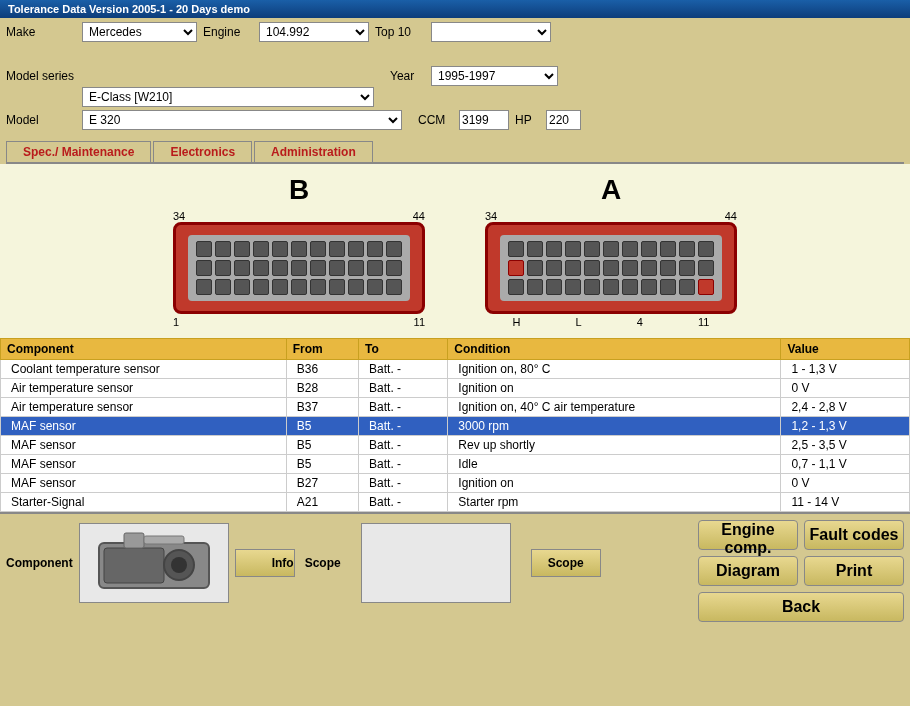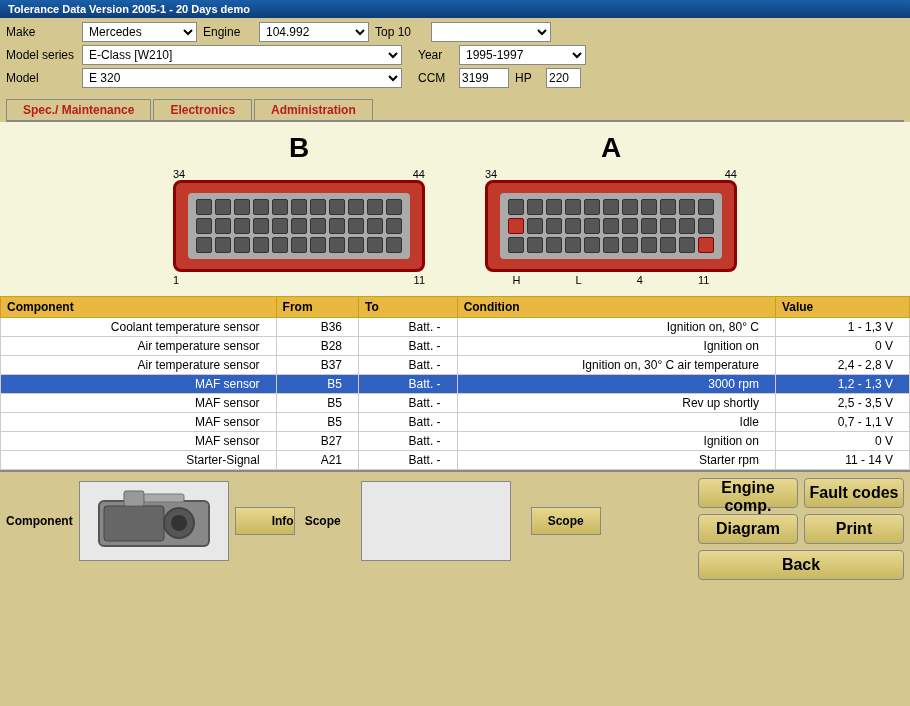--- a/index.html
+++ b/index.html
@@ -38,21 +38,21 @@
     select, input[type="text"] {
       border: 1px solid #888;
       background: white;
       font-size: 12px;
       height: 20px;
       padding: 1px 2px;
     }
     .make-select { width: 115px; }
     .engine-select { width: 110px; }
     .top10-select { width: 120px; }
-    .model-series-select { width: 320px; }
+    .model-series-select { width: 292px; margin-top: 42px; }
     .year-select { width: 127px; }
     .model-select { width: 320px; }
     .ccm-input { width: 50px; }
     .hp-input { width: 35px; }
     
     #nav-tabs {
       display: flex;
       padding: 4px 6px 0;
       background: #d4c890;
       gap: 2px;
@@ -148,23 +148,22 @@
     }
     #data-table th {
       background: #e8b840;
       border: 1px solid #c8a020;
       padding: 3px 6px;
       text-align: left;
       font-weight: bold;
     }
     #data-table td {
       border: 1px solid #ccc;
-      padding: 2px 16px;
+      padding: 2px 10px;
       background: #fff;
-      text-align: right;
     }
     #data-table tr.selected td {
       background: #3060c0;
       color: white;
     }
     
     #bottom-panel {
       display: flex;
       background: #d4c890;
       border-top: 2px solid #888;
@@ -440,21 +439,21 @@
           <td>Air temperature sensor</td>
           <td>B28</td>
           <td>Batt. -</td>
           <td>Ignition on</td>
           <td>0 V</td>
         </tr>
         <tr>
           <td>Air temperature sensor</td>
           <td>B37</td>
           <td>Batt. -</td>
-          <td>Ignition on, 30° C air temperature</td>
+          <td>Ignition on, 40° C air temperature</td>
           <td>2,4 - 2,8 V</td>
         </tr>
         <tr class="selected">
           <td>MAF sensor</td>
           <td>B5</td>
           <td>Batt. -</td>
           <td>3000 rpm</td>
           <td>1,2 - 1,3 V</td>
         </tr>
         <tr>

